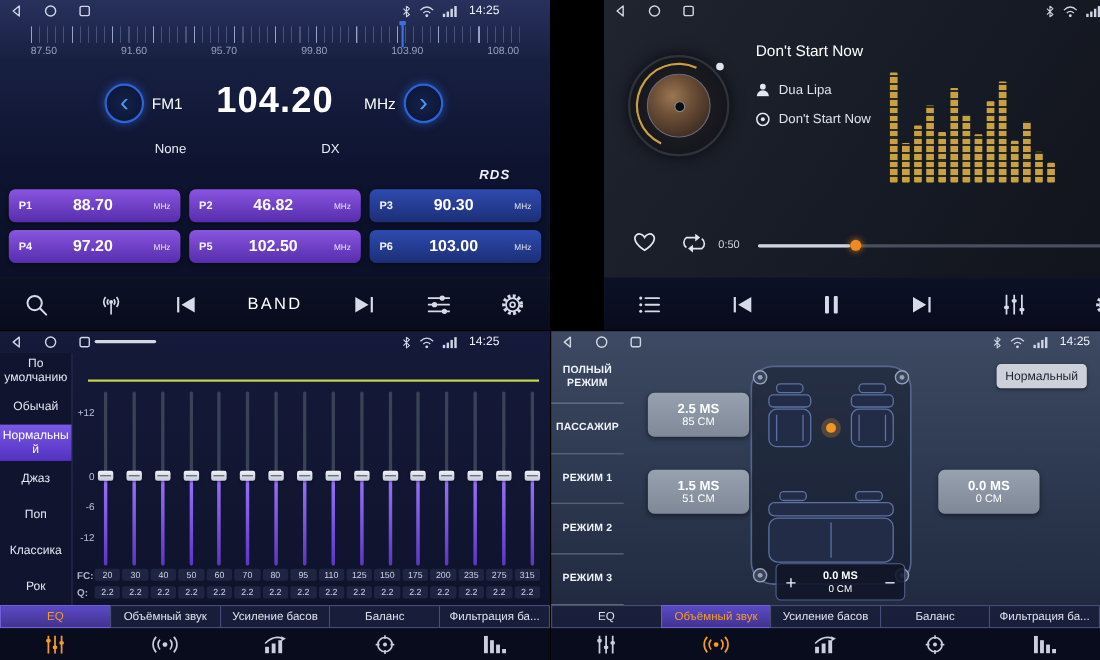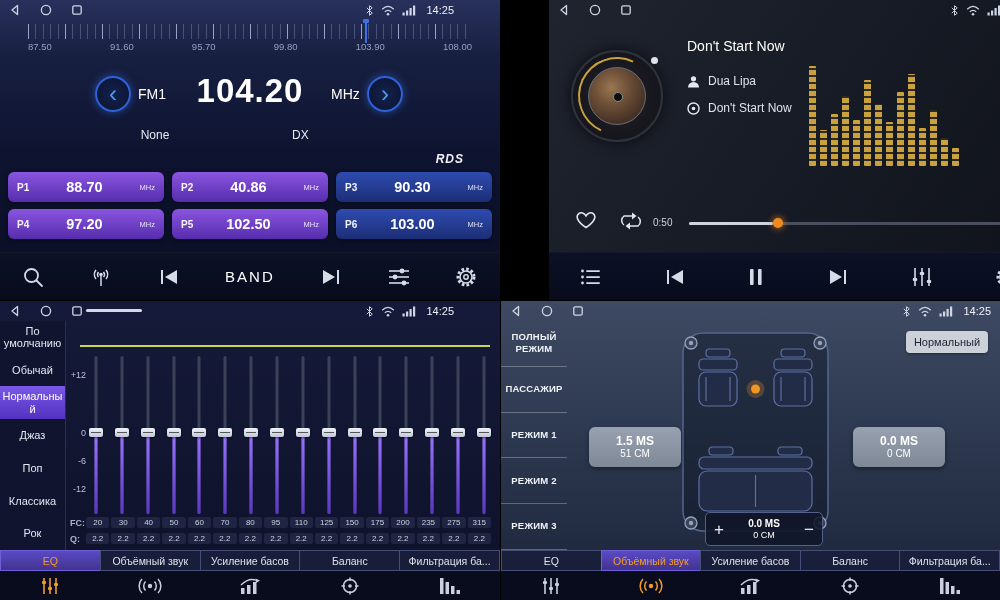--- a/index.html
+++ b/index.html
@@ -187,21 +187,21 @@
     <div class="rds-badge">RDS</div>
 
     <div class="presets">
       <button class="preset p-purple">
         <span class="p-id">P1</span>
         <span class="p-freq">88.70</span>
         <span class="p-unit">MHz</span>
       </button>
       <button class="preset p-purple">
         <span class="p-id">P2</span>
-        <span class="p-freq">40.86</span>
+        <span class="p-freq">46.82</span>
         <span class="p-unit">MHz</span>
       </button>
       <button class="preset p-blue">
         <span class="p-id">P3</span>
         <span class="p-freq">90.30</span>
         <span class="p-unit">MHz</span>
       </button>
       <button class="preset p-purple">
         <span class="p-id">P4</span>
         <span class="p-freq">97.20</span>
@@ -785,20 +785,24 @@
           <circle cx="18" cy="196" r="2.2" fill="#97a2b8" stroke="none"></circle>
         <circle cx="147" cy="196" r="6"></circle>
           <circle cx="147" cy="196" r="2.2" fill="#97a2b8" stroke="none"></circle>
       </g>
       <g>
         <circle cx="82.5" cy="62" r="9" fill="rgba(240,150,40,0.25)"></circle>
           <circle cx="82.5" cy="62" r="4.5" fill="#f09622"></circle>
       </g>
     </svg>
 
+    <button class="delay d-fl">
+      <span class="d-ms">2.5 MS</span>
+      <span class="d-cm">85 CM</span>
+    </button>
     <button class="delay d-rl">
       <span class="d-ms">1.5 MS</span>
       <span class="d-cm">51 CM</span>
     </button>
     <button class="delay d-rr">
       <span class="d-ms">0.0 MS</span>
       <span class="d-cm">0 CM</span>
     </button>
 
     <div class="adjust">

